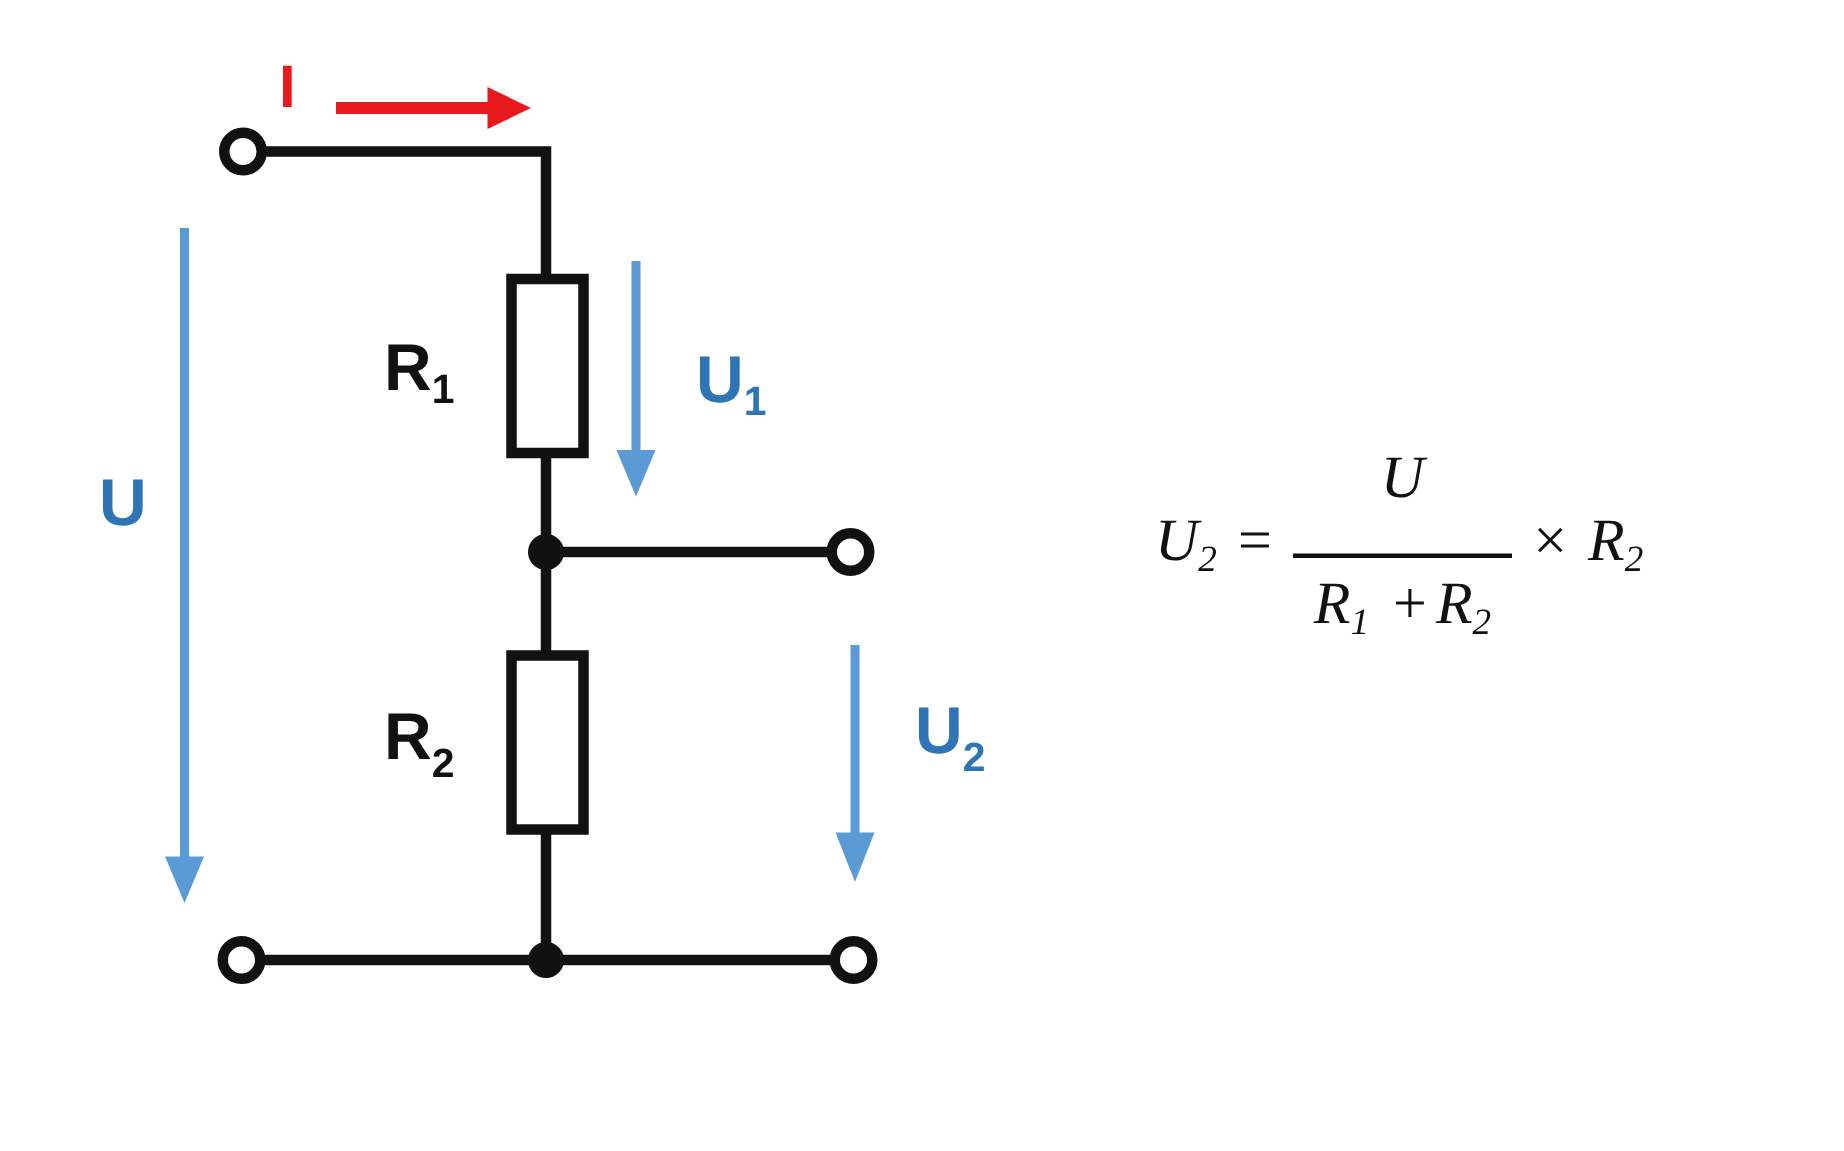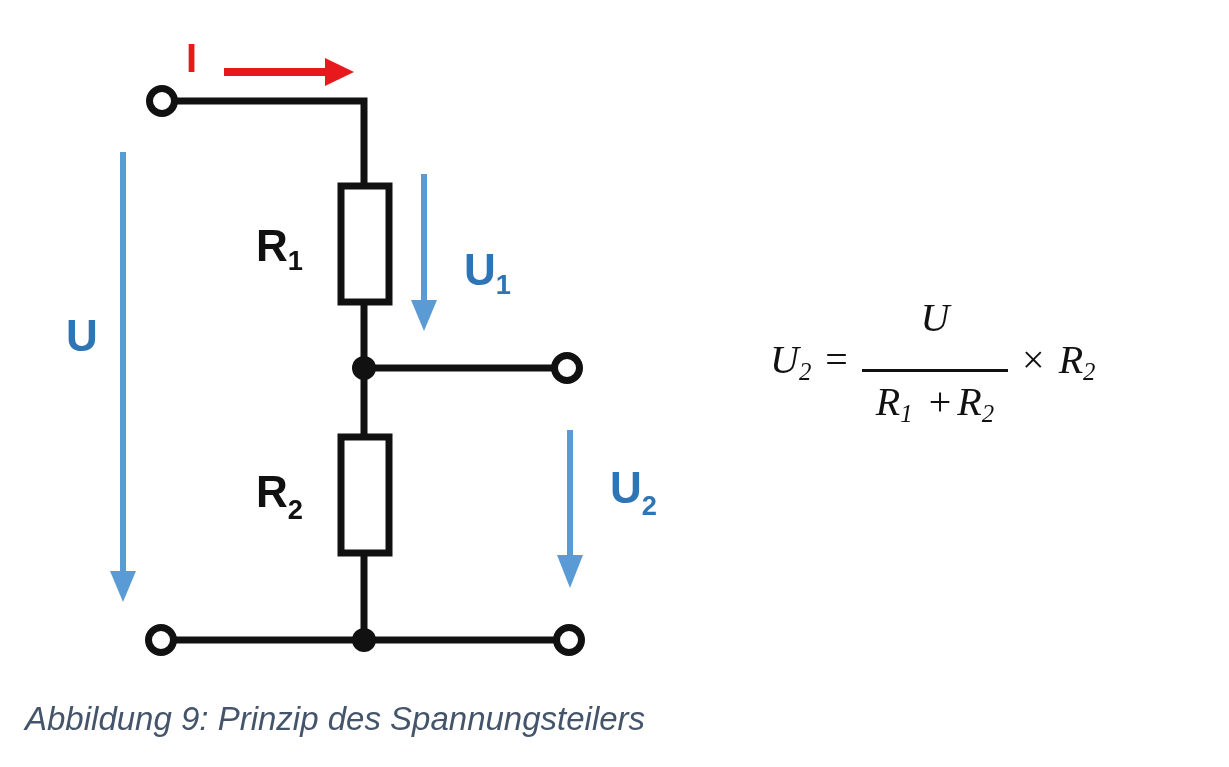--- a/index.html
+++ b/index.html
@@ -131,33 +131,32 @@
     <line x1="570" y1="430" x2="570" y2="558" stroke="#5b9bd5" stroke-width="6"></line>
     <polygon points="557,555 583,555 570,588" fill="#5b9bd5"></polygon>
   </svg>
 
   <div class="lbl lbl-red" style="left:186px; top:38px;">I</div>
 
   <div class="lbl lbl-blue" style="left:66px; top:314px;">U</div>
 
   <div class="lbl lbl-black" style="left:256px; top:224px;"><span>R</span><sub>1</sub></div>
 
-  <div class="lbl lbl-blue" style="left:464px; top:232px;margin-top:16px;"><span>U</span><sub>1</sub></div>
+  <div class="lbl lbl-blue" style="left:464px; top:232px;"><span>U</span><sub>1</sub></div>
 
   <div class="lbl lbl-black" style="left:256px; top:470px;"><span>R</span><sub style="vertical-align:-0.45em;">2</sub></div>
 
   <div class="lbl lbl-blue" style="left:610px; top:466px;"><span>U</span><sub style="vertical-align:-0.45em;">2</sub></div>
 
   <div class="formula">
     <span><span>U</span><sub>2</sub></span>
     <span class="op">=</span>
     <span class="frac">
       <span class="num">U</span>
       <span class="den"><span>R</span><sub>1</sub>
         <span style="font-style:normal; padding:0 6px;">+</span><span>R</span><sub>2</sub></span>
     </span>
     <span class="op">×</span>
     <span><span>R</span><sub>2</sub></span>
   </div>
 
-  <div class="caption">Abbildung 9: Prinzip des Spannungsteilers</div>
 
 </div>
 
 </body></html>

